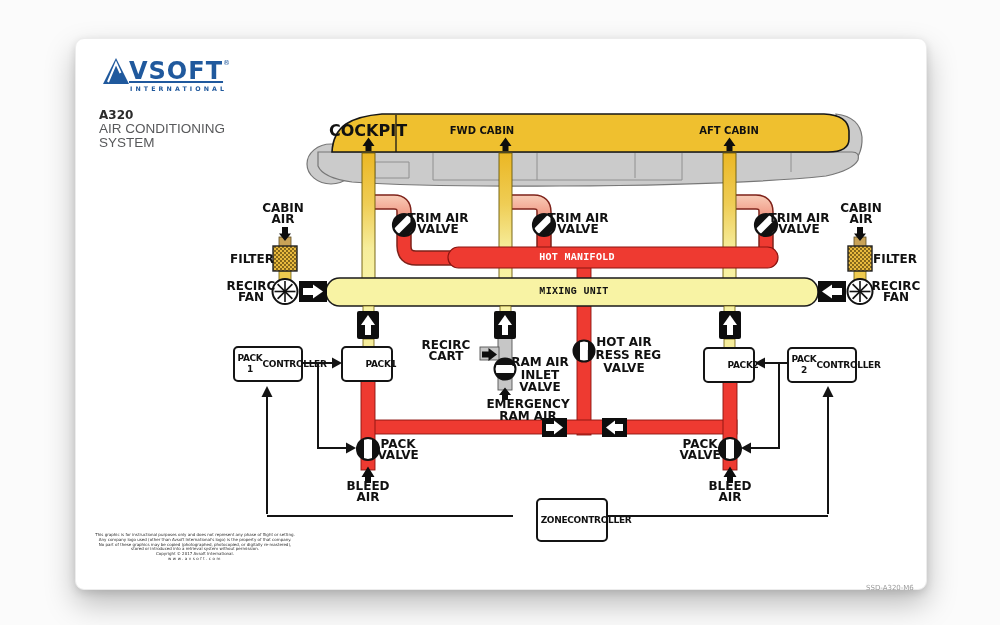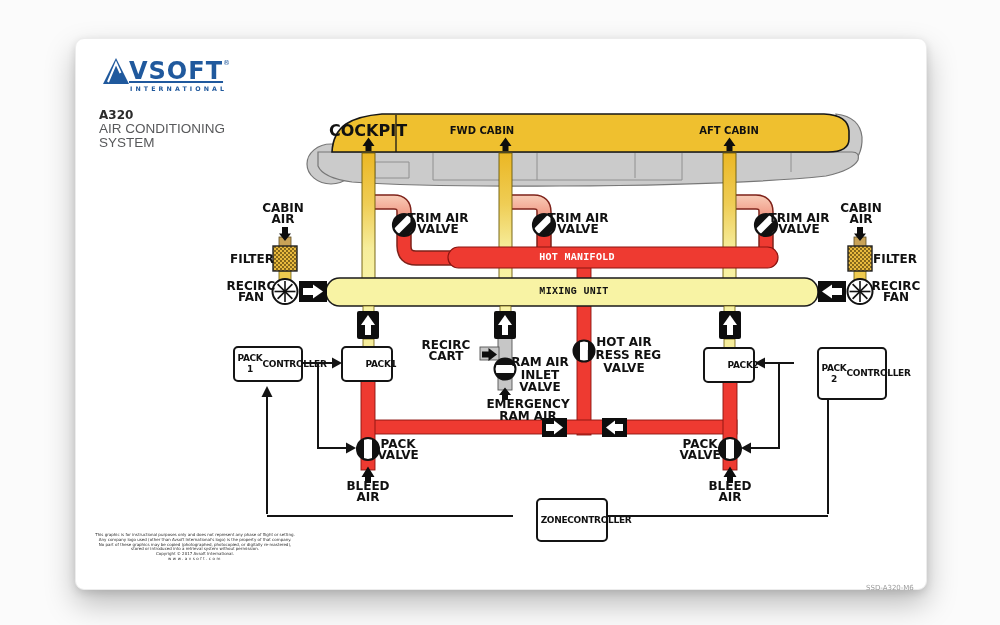--- a/index.html
+++ b/index.html
@@ -291,21 +291,21 @@
     <div>CONTROLLER</div>
   </div>
   <div class="cbox" style="left:341px;top:346px;width:52px;height:36px;">
     <div>PACK</div>
     <div>1</div>
   </div>
   <div class="cbox" style="left:703px;top:347px;width:52px;height:36px;">
     <div>PACK</div>
     <div>2</div>
   </div>
-  <div class="cbox" style="left:817px;top:347px;width:70px;height:53px;">
+  <div class="cbox" style="left:787px;top:347px;width:70px;height:36px;">
     <div>PACK 2</div>
     <div>CONTROLLER</div>
   </div>
   <div class="cbox" style="left:512px;top:498px;width:72px;height:44px;margin-left:24px;">
     <div>ZONE</div>
     <div>CONTROLLER</div>
   </div>
 
   <div class="lbl" style="left:368px;top:126px;font-size:16px;">COCKPIT</div>
   <div class="lbl" style="left:482px;top:126px;font-size:10px;">FWD CABIN</div>

